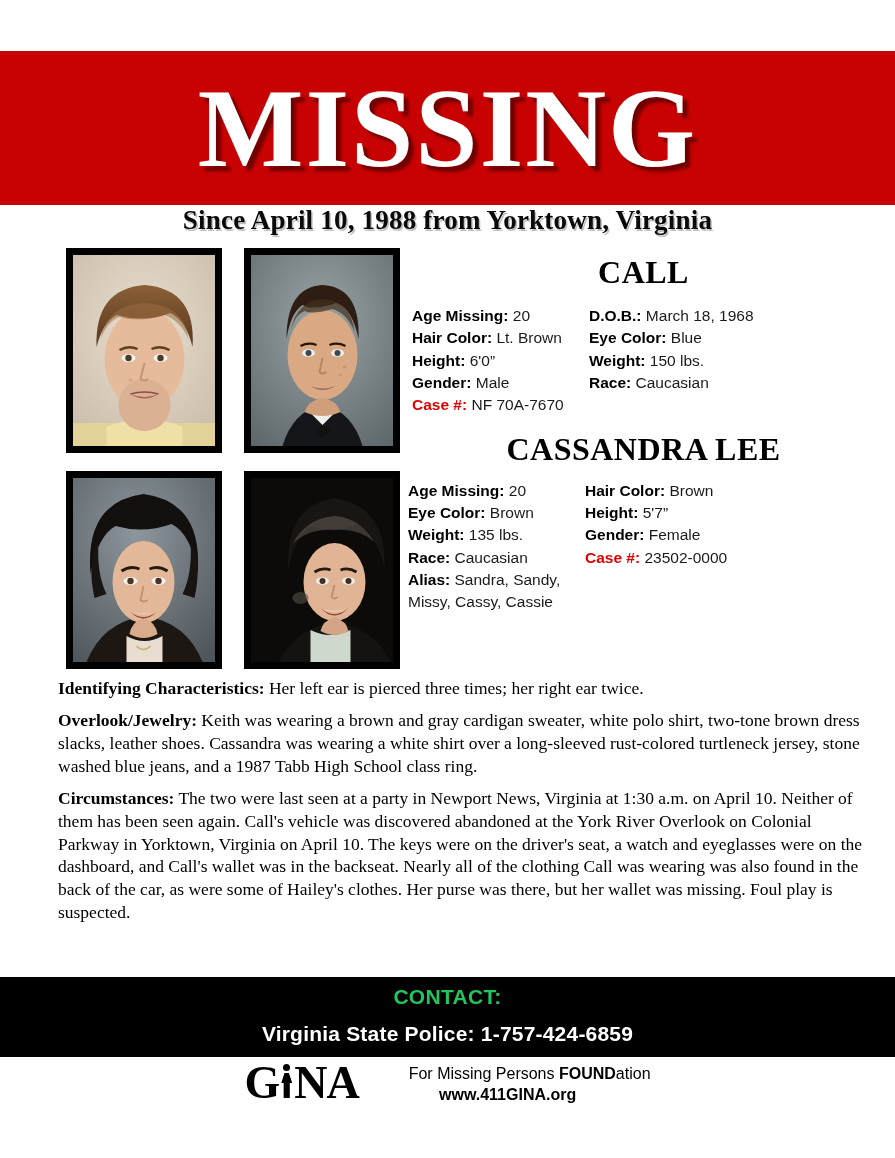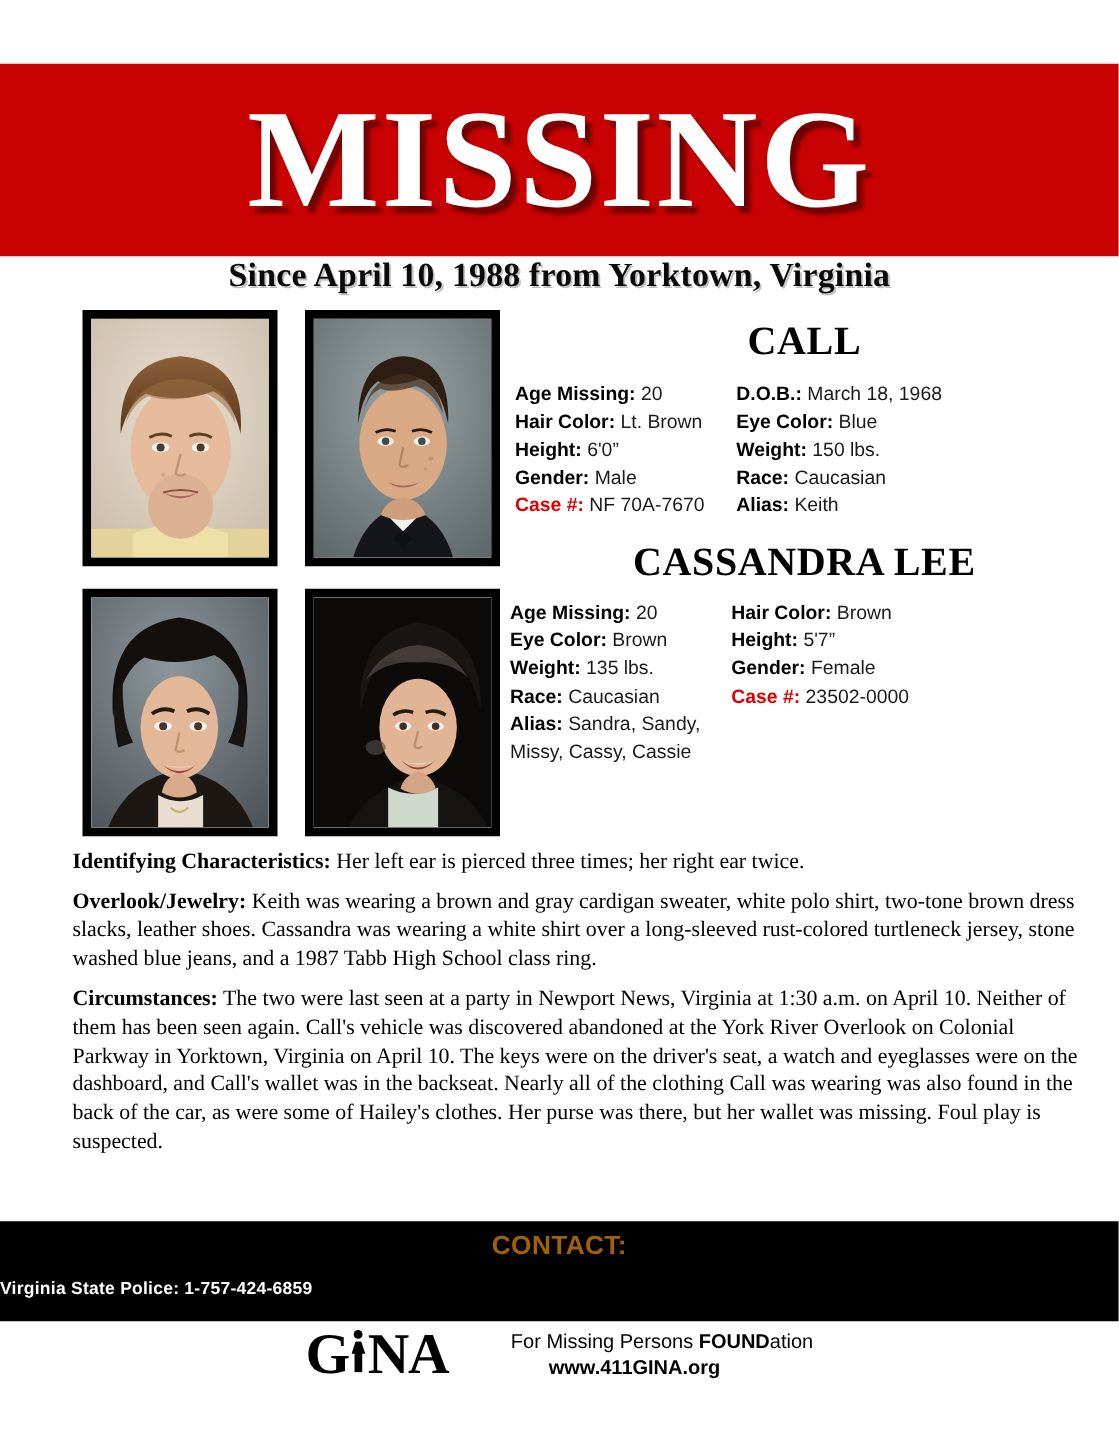--- a/index.html
+++ b/index.html
@@ -133,27 +133,28 @@
     height: 80px;
     background: #000000;
     box-sizing: border-box;
     padding-top: 8px;
   }
   .contact-label {
     text-align: center;
     font-family: "Liberation Sans", sans-serif;
     font-weight: bold;
     font-size: 21px;
-    color: #a16207;
+    color: #22c55e;
     letter-spacing: 0.3px;
   }
   .contact-phone {
+    text-align: center;
     font-family: "Liberation Sans", sans-serif;
     font-weight: bold;
-    font-size: 14px;
+    font-size: 21px;
     color: #ffffff;
     padding-top: 13px;
     letter-spacing: 0.2px;
   }
 
   
   .logo-area {
     position: absolute;
     left: 0;
     top: 1060px;
@@ -391,24 +392,20 @@
       </div>
       <div class="cell">
         <span class="lbl">Race:</span>
         <span class="val">Caucasian</span>
       </div>
 
       <div class="cell">
         <span class="lbl case">Case #:</span>
         <span class="val">NF 70A-7670</span>
       </div>
-      <div class="cell">
-        <span class="lbl">Alias:</span>
-        <span class="val">Keith</span>
-      </div>
     </div>
 
     <h2 class="person-name second-person">CASSANDRA LEE</h2>
 
     <div class="details second-details">
       <div class="cell">
         <span class="lbl">Age Missing:</span>
         <span class="val">20</span>
       </div>
 

